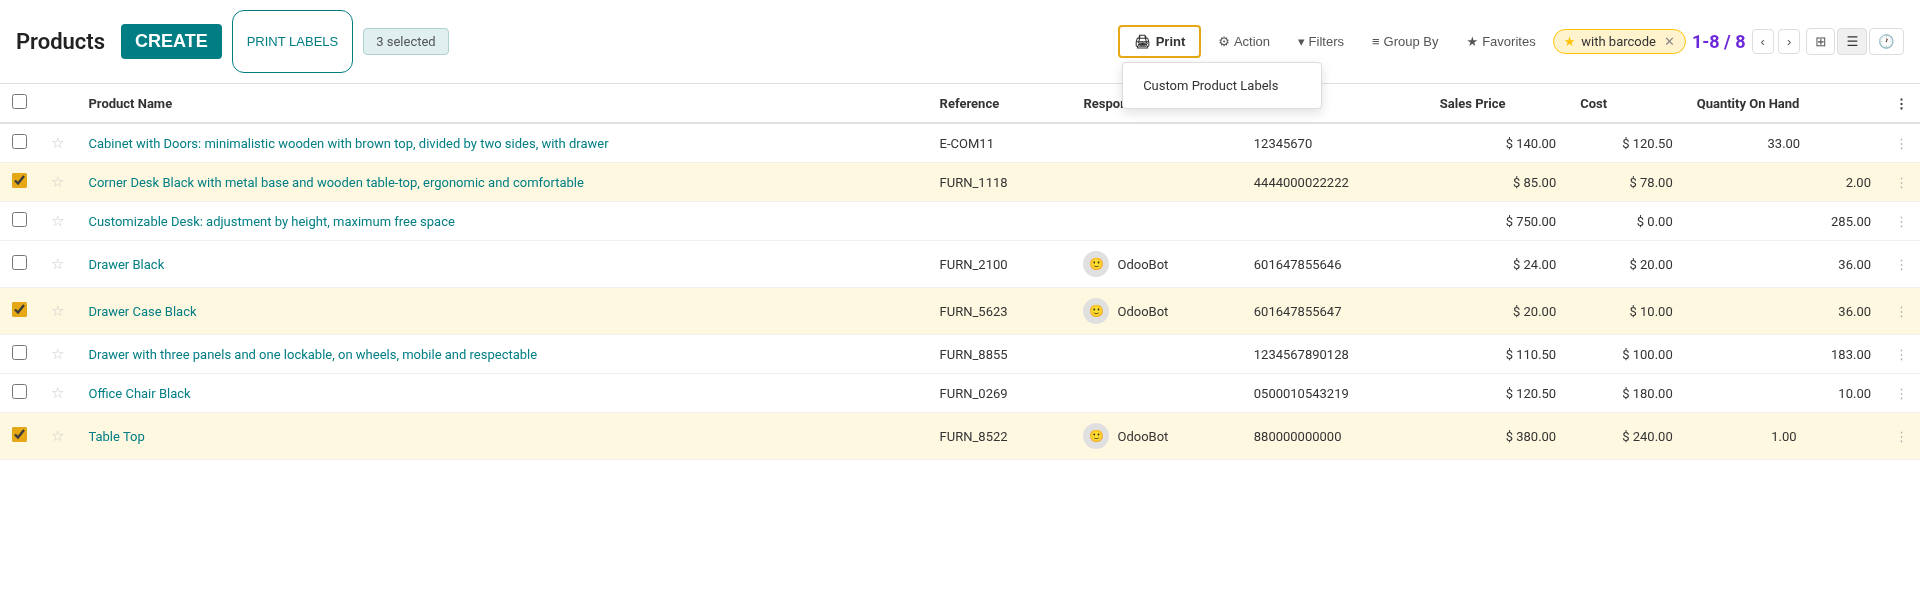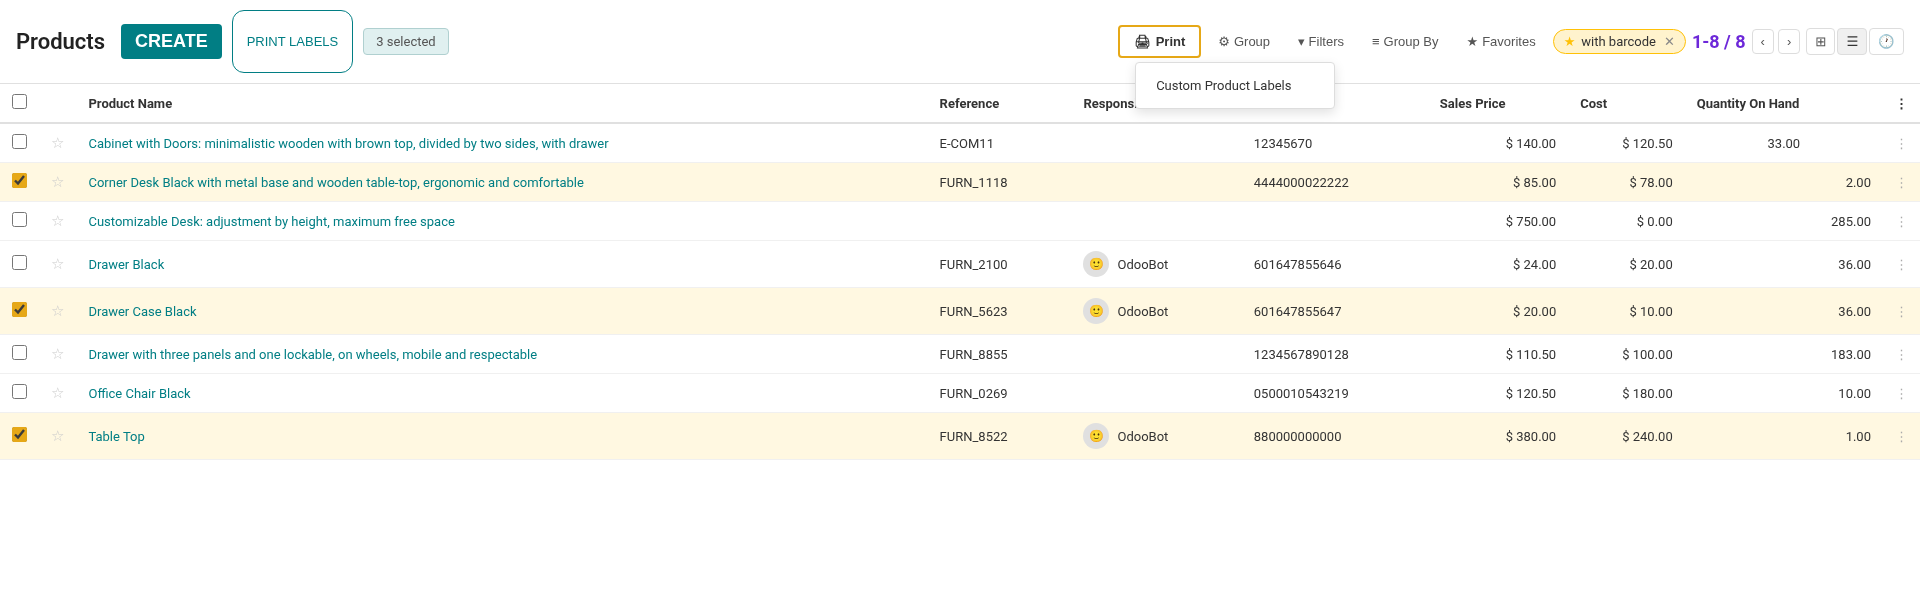--- a/index.html
+++ b/index.html
@@ -75,21 +75,21 @@
       cursor: pointer;
       font-size: 13px;
       display: flex;
       align-items: center;
       gap: 5px;
     }
 
     .dropdown-menu {
       position: absolute;
       top: calc(100% + 4px);
-      left: 17px;
+      left: 4px;
       background: #fff;
       border: 1px solid #ddd;
       border-radius: 4px;
       box-shadow: 0 4px 12px rgba(0,0,0,0.12);
       z-index: 100;
       min-width: 200px;
       padding: 6px 0;
     }
 
     .dropdown-menu-item {
@@ -273,21 +273,21 @@
         <span>🖨</span>
         <span>Print</span>
       </button>
       <div class="dropdown-menu">
         <div class="dropdown-menu-item">Custom Product Labels</div>
       </div>
     </div>
 
     <button class="btn-action">
       <span>⚙</span>
-      <span>Group</span>
+      <span>Action</span>
     </button>
 
     <button class="btn-action">
       <span>▾</span>
       <span>Filters</span>
     </button>
 
     <button class="btn-action">
       <span>≡</span>
       <span>Group By</span>
@@ -472,18 +472,18 @@
       <td>FURN_8522</td>
       <td>
             <div class="responsible-cell">
         <span class="avatar-circle">🙂</span>
         <span>OdooBot</span>
       </div>
           </td>
       <td>880000000000</td>
       <td style="text-align: right;">$ 380.00</td>
       <td style="text-align: right;">$ 240.00</td>
-      <td style="text-align: right;">1.00</td>
+      <td style="text-align: center;">1.00</td>
       <td class="col-more"><span style="cursor:pointer; color: #aaa;">⋮</span></td>
     </tr>
       </tbody>
   </table>
 </div>
 
 </body></html>

